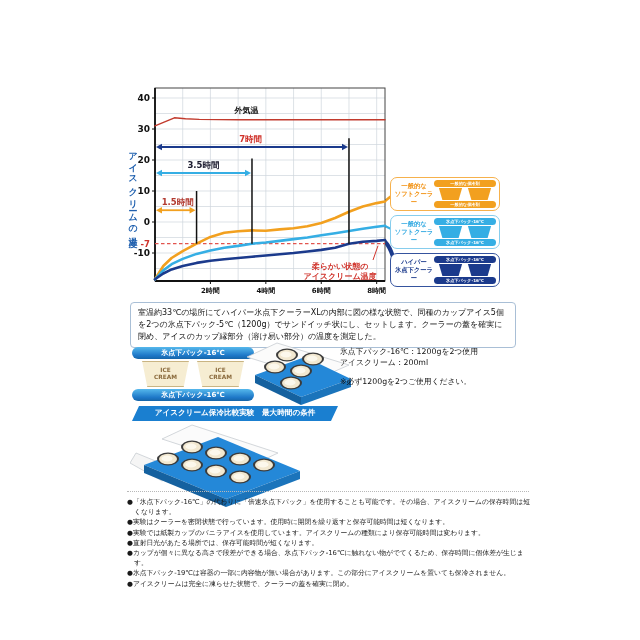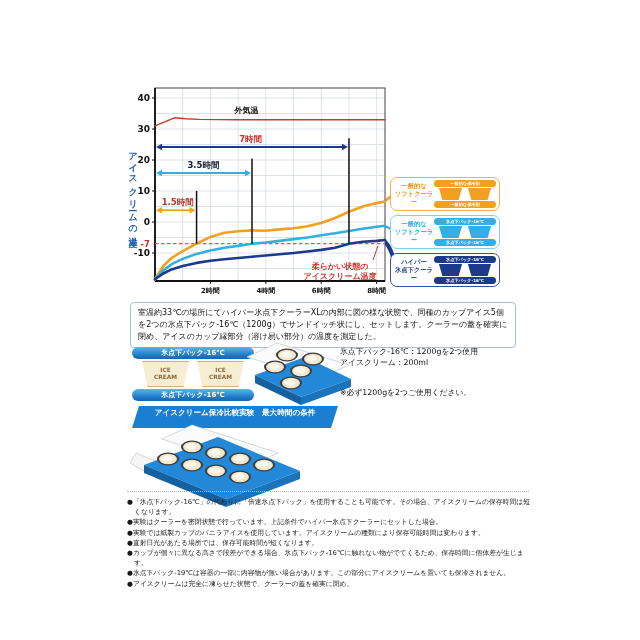--- a/index.html
+++ b/index.html
@@ -35,23 +35,23 @@
   .pack-banner{height:12px;border-radius:7px;color:#fff;font-size:7px;font-weight:bold;
                text-align:center;line-height:12px;white-space:nowrap;overflow:hidden;
                background:linear-gradient(180deg,#55B8EC 0%,#1E78C8 70%,#1565A8 100%);}
   .cups2{display:flex;justify-content:center;gap:3px;}
   .icecup{width:52px;height:26px;background:#F6EDD2;border:1px solid #C9B482;box-sizing:border-box;
           clip-path:polygon(5% 0,95% 0,85% 100%,15% 100%);display:flex;flex-direction:column;
           align-items:center;justify-content:center;color:#8A6A3C;font-size:5.8px;
           font-weight:bold;line-height:1.15;text-align:center;}
   .illu{position:absolute;}
   .spec{position:absolute;font-size:7.8px;line-height:1.35;color:#111;}
-  .spec .spec-note{margin-top:20px;}
-  
-  .banner2{position:absolute;left:132px;top:406px;width:206px;height:22px;background:#1A7FD0;
+  .spec .spec-note{margin-top:9px;}
+  
+  .banner2{position:absolute;left:132px;top:406px;width:206px;height:15px;background:#1A7FD0;
            color:#fff;font-size:7.6px;font-weight:bold;text-align:center;line-height:13px;
            white-space:nowrap;overflow:hidden;
            clip-path:polygon(7px 0,100% 0,calc(100% - 7px) 100%,0 100%);}
   
   .sep{position:absolute;left:127px;top:491px;width:402px;border-top:1px dotted #b8b8b8;}
   .notes{position:absolute;left:127px;top:497px;width:403px;font-size:6.8px;line-height:1.5;
          color:#1a1a1a;}
   .note{text-indent:-7px;padding-left:7px;}
 </style>
 </head>
@@ -175,21 +175,21 @@
     <div class="legend-icon">
       <div class="pack-pill" style="background:#1B3A8C">氷点下パック-16℃</div>
       <div class="cups-row">
         <div class="trap" style="background:#1B3A8C"></div>
         <div class="trap" style="background:#1B3A8C"></div>
       </div>
       <div class="pack-pill" style="background:#1B3A8C">氷点下パック-16℃</div>
     </div>
   </div>
 
-  <div class="desc-box">室温約33℃の場所にてハイパー氷点下クーラーXLの内部に図の様な状態で、同種のカップアイス5個を2つの氷点下パック-16℃（1200g）でサンドイッチ状にし、セットします。クーラーの蓋を確実に閉め、アイスのカップ縁部分（溶け易い部分）の温度を測定した。</div>
+  <div class="desc-box">室温約33℃の場所にてハイパー氷点下クーラーXLの内部に図の様な状態で、同種のカップアイス5個を2つの氷点下パック-5℃（1200g）でサンドイッチ状にし、セットします。クーラーの蓋を確実に閉め、アイスのカップ縁部分（溶け易い部分）の温度を測定した。</div>
 
   <div class="sandwich">
     <div class="pack-banner">氷点下パック-16℃</div>
     <div class="cups2">
       <div class="icecup">
         <span>ICE</span>
         <span>CREAM</span>
       </div>
       <div class="icecup">
         <span>ICE</span>
@@ -262,21 +262,21 @@
       <ellipse cx="110" cy="56" rx="11" ry="6.5" fill="#3B3B3B"></ellipse>
         <ellipse cx="110" cy="56" rx="9" ry="5.2" fill="#F2E8D0"></ellipse>
         <ellipse cx="109" cy="55.5" rx="5.5" ry="3" fill="#FCF8EC"></ellipse>
     </g>
   </svg>
 
 
   <div class="sep"></div>
   <div class="notes">
     <div class="note">●「氷点下パック-16℃」の代わりに「倍速氷点下パック」を使用することも可能です。その場合、アイスクリームの保存時間は短くなります。</div>
-    <div class="note">●実験はクーラーを密閉状態で行っています。上記条件でハイパー氷点下クーラーにセットした場合。</div>
+    <div class="note">●実験はクーラーを密閉状態で行っています。使用時に開閉を繰り返すと保存可能時間は短くなります。</div>
     <div class="note">●実験では紙製カップのバニラアイスを使用しています。アイスクリームの種類により保存可能時間は変わります。</div>
     <div class="note">●直射日光があたる場所では、保存可能時間が短くなります。</div>
     <div class="note">●カップが個々に異なる高さで段差ができる場合、氷点下パック-16℃に触れない物がでてくるため、保存時間に個体差が生じます。</div>
     <div class="note">●氷点下パック-19℃は容器の一部に内容物が無い場合があります。この部分にアイスクリームを置いても保冷されません。</div>
     <div class="note">●アイスクリームは完全に凍らせた状態で、クーラーの蓋を確実に閉め。</div>
   </div>
 
 </div>
 
 </body></html>

